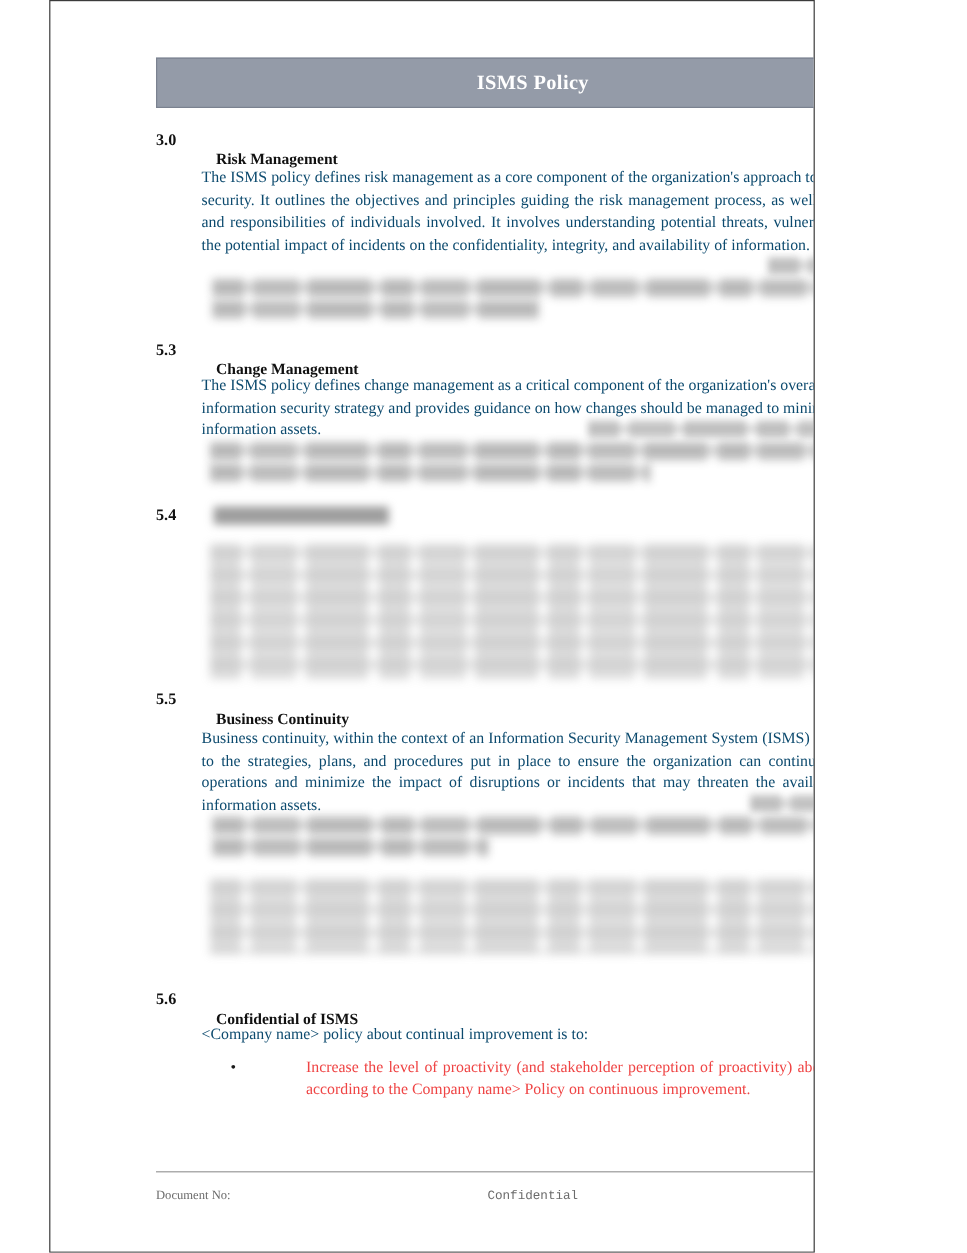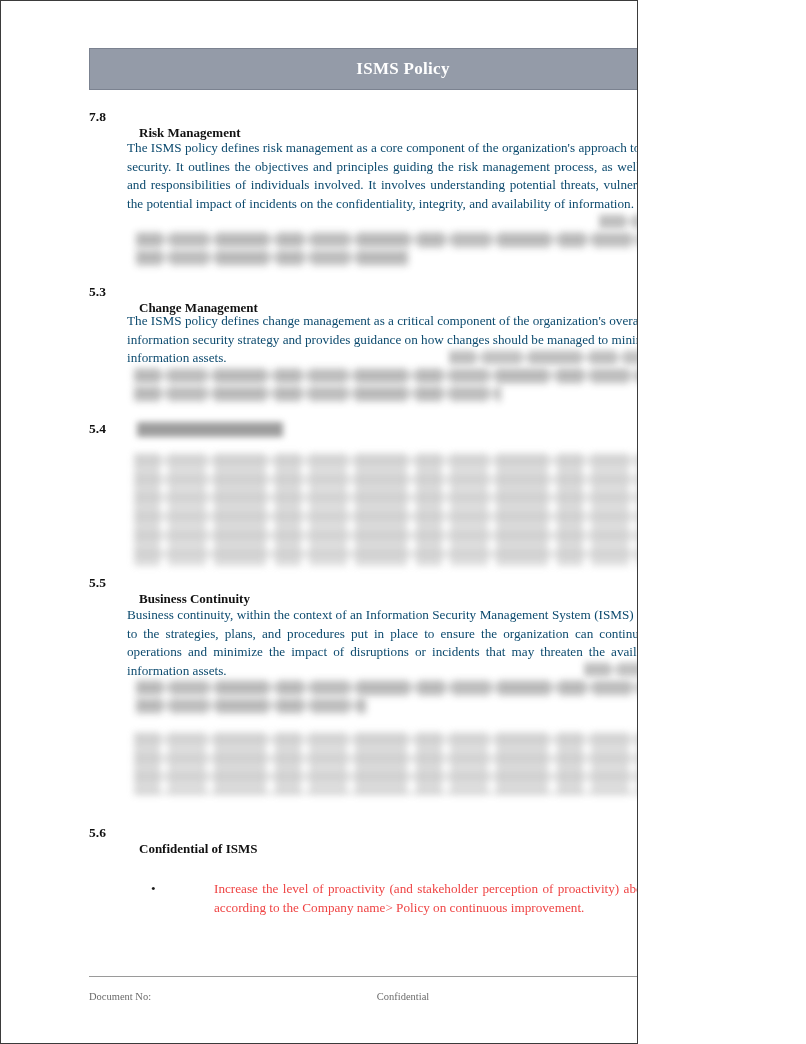--- a/index.html
+++ b/index.html
@@ -12,20 +12,21 @@
     font-family: "Liberation Serif", "DejaVu Serif", serif;
   }
   #page {
     position: relative;
     width: 638px;
     height: 1044px;
     background: #ffffff;
     border: 1px solid #3b3b3b;
     box-sizing: border-box;
     overflow: hidden;
+    margin-left: 41px;
   }
 
   
   .banner {
     position: absolute;
     left: 88px;
     top: 47px;
     width: 628px;
     height: 42px;
     background: #949ba8;
@@ -164,35 +165,35 @@
     box-sizing: border-box;
   }
   .footer-row {
     position: relative;
     height: 15px;
     font-size: 10.5px;
     color: #6b6b6b;
     font-family: "Liberation Serif", "DejaVu Serif", serif;
   }
   .f-left   { position: absolute; left: 0; top: 0; }
-  .f-center { position: absolute; left: 0; right: 0; top: 0; text-align: center; }
+  .f-center { position: absolute; left: 0; right: 0; top: 0; text-align: center; font-family: Liberation Mono, monospace; }
   .f-right  { position: absolute; right: 0; top: 0; text-align: right; }
 </style>
 </head>
 <body>
 
 <div id="page">
 
   <div class="banner">
     <span class="banner-title">ISMS Policy</span>
   </div>
 
   <div class="section" style="top:108px;">
     <div class="sec-head">
-      <span class="sec-num">7.8</span>
+      <span class="sec-num">3.0</span>
       <span class="sec-title">Risk Management</span>
     </div>
     <div class="body-text" style="top:30px;">The ISMS policy defines risk management as a core component of the organization's approach to information security. It outlines the objectives and principles guiding the risk management process, as well as the roles and responsibilities of individuals involved. It involves understanding potential threats, vulnerabilities, and the potential impact of incidents on the confidentiality, integrity, and availability of information.</div>
   </div>
 
   <div class="blur" style="left:598px; top:213px; width:119px; height:15px;"></div>
   <div class="blur dense" style="left:135px; top:231px; width:582px; height:16px;"></div>
   <div class="blur dense" style="left:135px; top:249px; width:272px; height:16px;"></div>
 
   <div class="section" style="top:283px;">
@@ -228,20 +229,21 @@
   <div class="blur dense" style="left:135px; top:679px; width:582px; height:16px;"></div>
   <div class="blur dense" style="left:135px; top:697px; width:230px; height:16px;"></div>
 
   <div class="blur light" style="left:133px; top:731px; width:584px; height:63px;"></div>
 
   <div class="section" style="top:824px;">
     <div class="sec-head">
       <span class="sec-num">5.6</span>
       <span class="sec-title">Confidential of ISMS</span>
     </div>
+    <div class="body-text nojust" style="top:28px;">&lt;Company name&gt; policy about continual improvement is to:</div>
     <div class="bullet-row" style="top:55px;">
       <span class="bullet-dot">•</span>
       <span class="bullet-text">Increase the level of proactivity (and stakeholder perception of proactivity) about information security, according to the Company name&gt; Policy on continuous improvement.</span>
     </div>
   </div>
 
   <div class="footer">
     <div class="footer-row">
       <span class="f-left">Document No:</span>
       <span class="f-center">Confidential</span>

